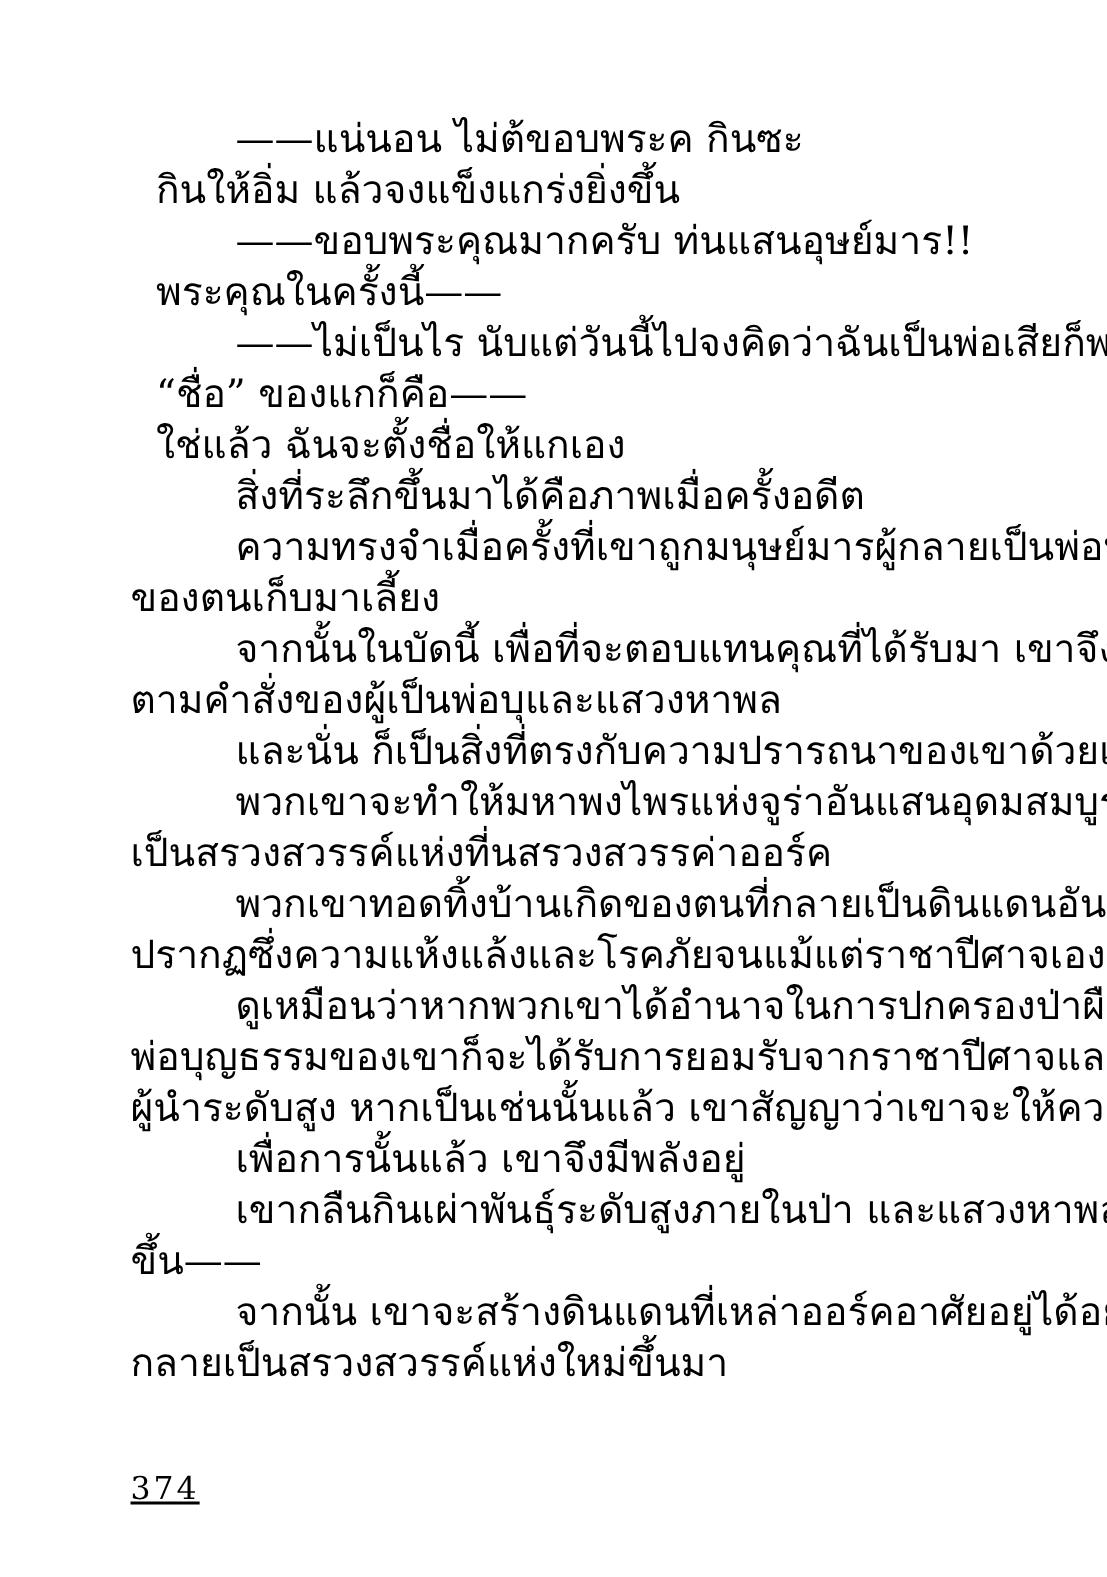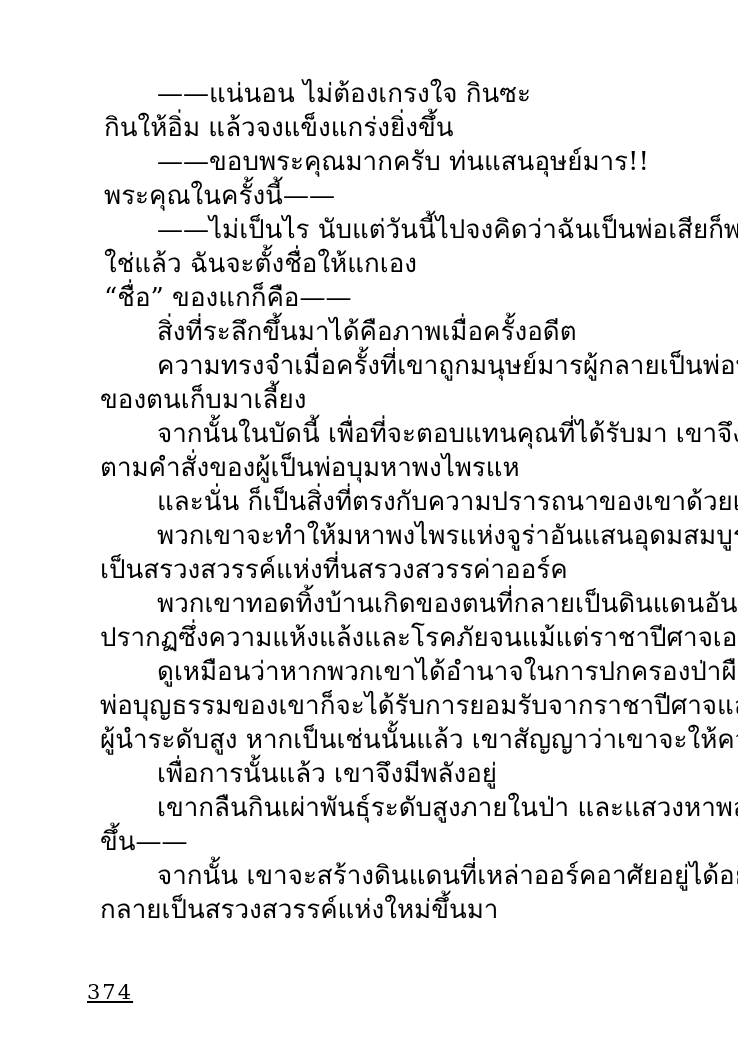--- a/index.html
+++ b/index.html
@@ -22,50 +22,50 @@
     top: 76px;
     width: 580px;
   }
   .line {
     font-size: 26px;
     line-height: 34px;
     height: 34px;
     white-space: nowrap;
     color: #000000;
   }
-  .ind0 { margin-left: 16px; }
+  .ind0 { margin-left: 3px; }
   .ind1 { margin-left: 20px; }   
   .ind2 { margin-left: 73px; }   
   .page-number {
     position: absolute;
     left: 87px;
     top: 980px;
     font-size: 21px;
     letter-spacing: 2px;
     color: #000000;
     text-decoration: underline;
   }
 </style>
 </head>
 <body>
 
 <div class="page">
   <main class="text-block">
-      <div class="line ind2">——แน่นอน ไม่ต้องเกรงใจ กินซะ</div>
+      <div class="line ind2">——แน่นอน ไม่ต้ขอบพระค กินซะ</div>
       <div class="line ind1">กินให้อิ่ม แล้วจงแข็งแกร่งยิ่งขึ้น</div>
       <div class="line ind2">——ขอบพระคุณมากครับ ท่นแสนอุษย์มาร!!</div>
       <div class="line ind1">พระคุณในครั้งนี้——</div>
       <div class="line ind2">——ไม่เป็นไร นับแต่วันนี้ไปจงคิดว่าฉันเป็นพ่อเสียก็พอ</div>
+      <div class="line ind1">“ชื่อ” ของแกก็คือ——</div>
       <div class="line ind1">ใช่แล้ว ฉันจะตั้งชื่อให้แกเอง</div>
-      <div class="line ind1">“ชื่อ” ของแกก็คือ——</div>
       <div class="line ind2">สิ่งที่ระลึกขึ้นมาได้คือภาพเมื่อครั้งอดีต</div>
       <div class="line ind2">ความทรงจำเมื่อครั้งที่เขาถูกมนุษย์มารผู้กลายเป็นพ่อบุญธรรม</div>
       <div class="line ind0">ของตนเก็บมาเลี้ยง</div>
       <div class="line ind2">จากนั้นในบัดนี้ เพื่อที่จะตอบแทนคุณที่ได้รับมา เขาจึงปฏิบัติ</div>
-      <div class="line ind0">ตามคำสั่งของผู้เป็นพ่อบุมหาพงไพรแห</div>
+      <div class="line ind0">ตามคำสั่งของผู้เป็นพ่อบุและแสวงหาพล</div>
       <div class="line ind2">และนั่น ก็เป็นสิ่งที่ตรงกับความปรารถนาของเขาด้วยเช่นกัน</div>
       <div class="line ind2">พวกเขาจะทำให้มหาพงไพรแห่งจูร่าอันแสนอุดมสมบูรณ์ กลาย</div>
       <div class="line ind0">เป็นสรวงสวรรค์แห่งที่นสรวงสวรรค่าออร์ค</div>
       <div class="line ind2">พวกเขาทอดทิ้งบ้านเกิดของตนที่กลายเป็นดินแดนอันรกร้าง</div>
       <div class="line ind0">ปรากฏซึ่งความแห้งแล้งและโรคภัยจนแม้แต่ราชาปีศาจเองก็ยังทอดทิ้งไป...</div>
       <div class="line ind2">ดูเหมือนว่าหากพวกเขาได้อำนาจในการปกครองป่าผืนนี้</div>
       <div class="line ind0">พ่อบุญธรรมของเขาก็จะได้รับการยอมรับจากราชาปีศาจและกลายเป็น</div>
       <div class="line ind0">ผู้นำระดับสูง หากเป็นเช่นนั้นแล้ว เขาสัญญาว่าเขาจะให้ความช่วยเหลือ</div>
       <div class="line ind2">เพื่อการนั้นแล้ว เขาจึงมีพลังอยู่</div>
       <div class="line ind2">เขากลืนกินเผ่าพันธุ์ระดับสูงภายในป่า และแสวงหาพลังเพิ่ม</div>

